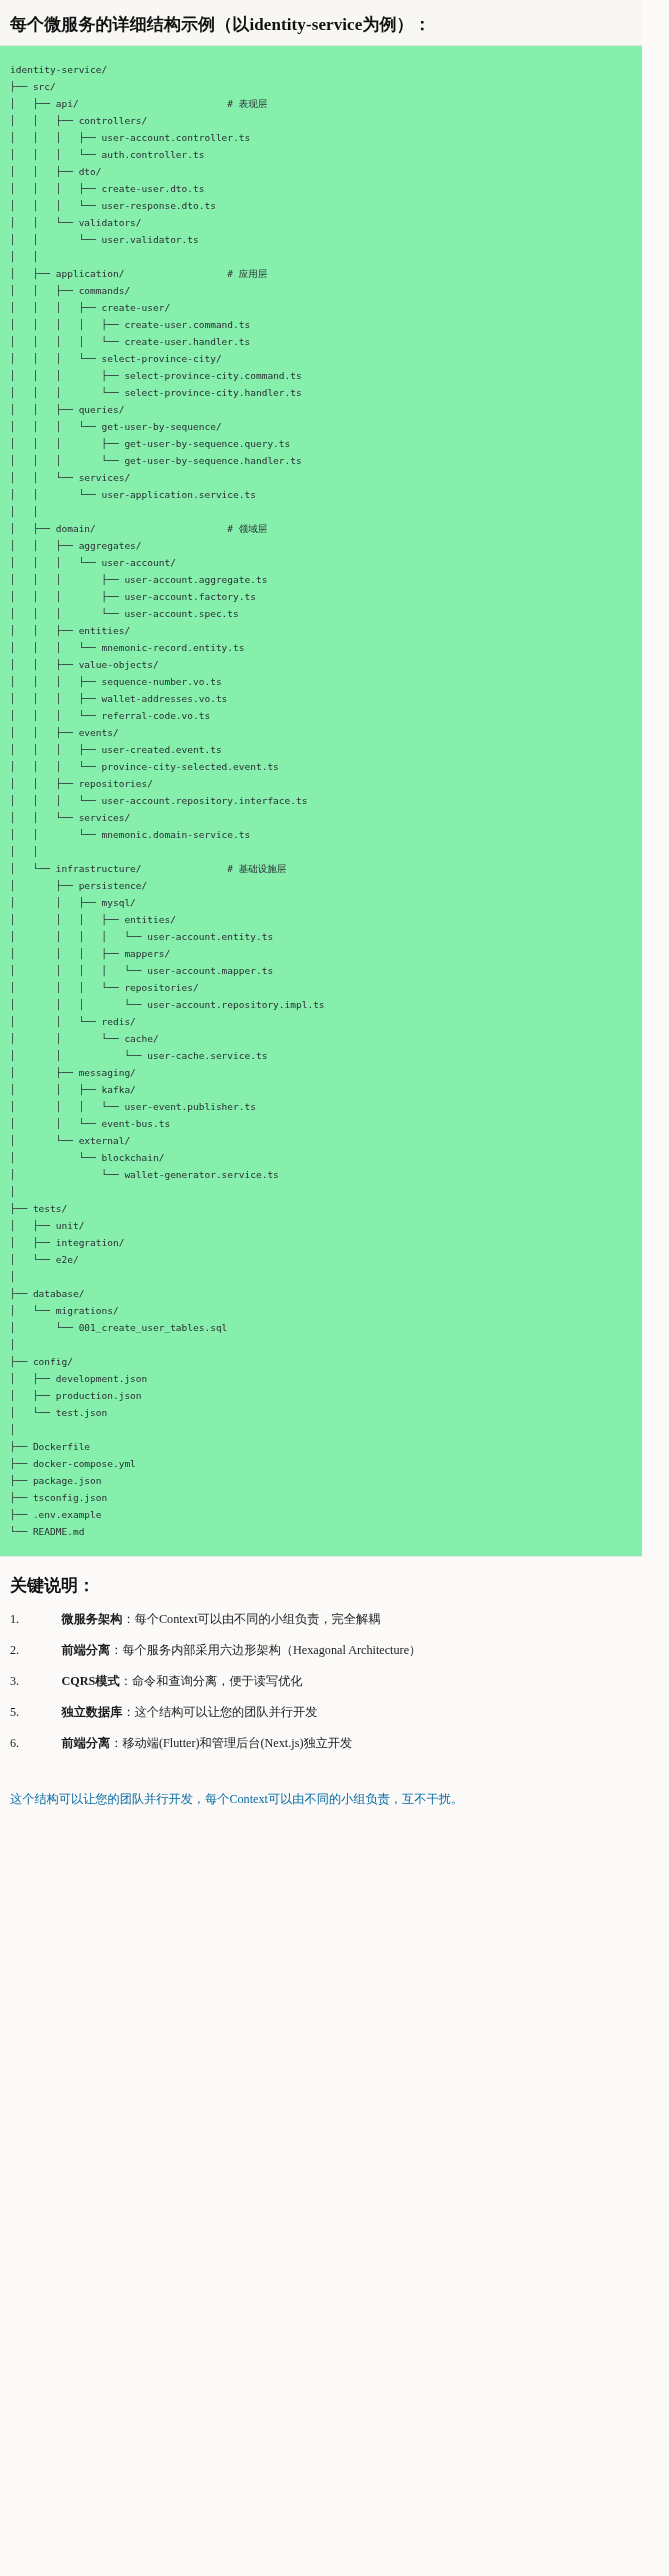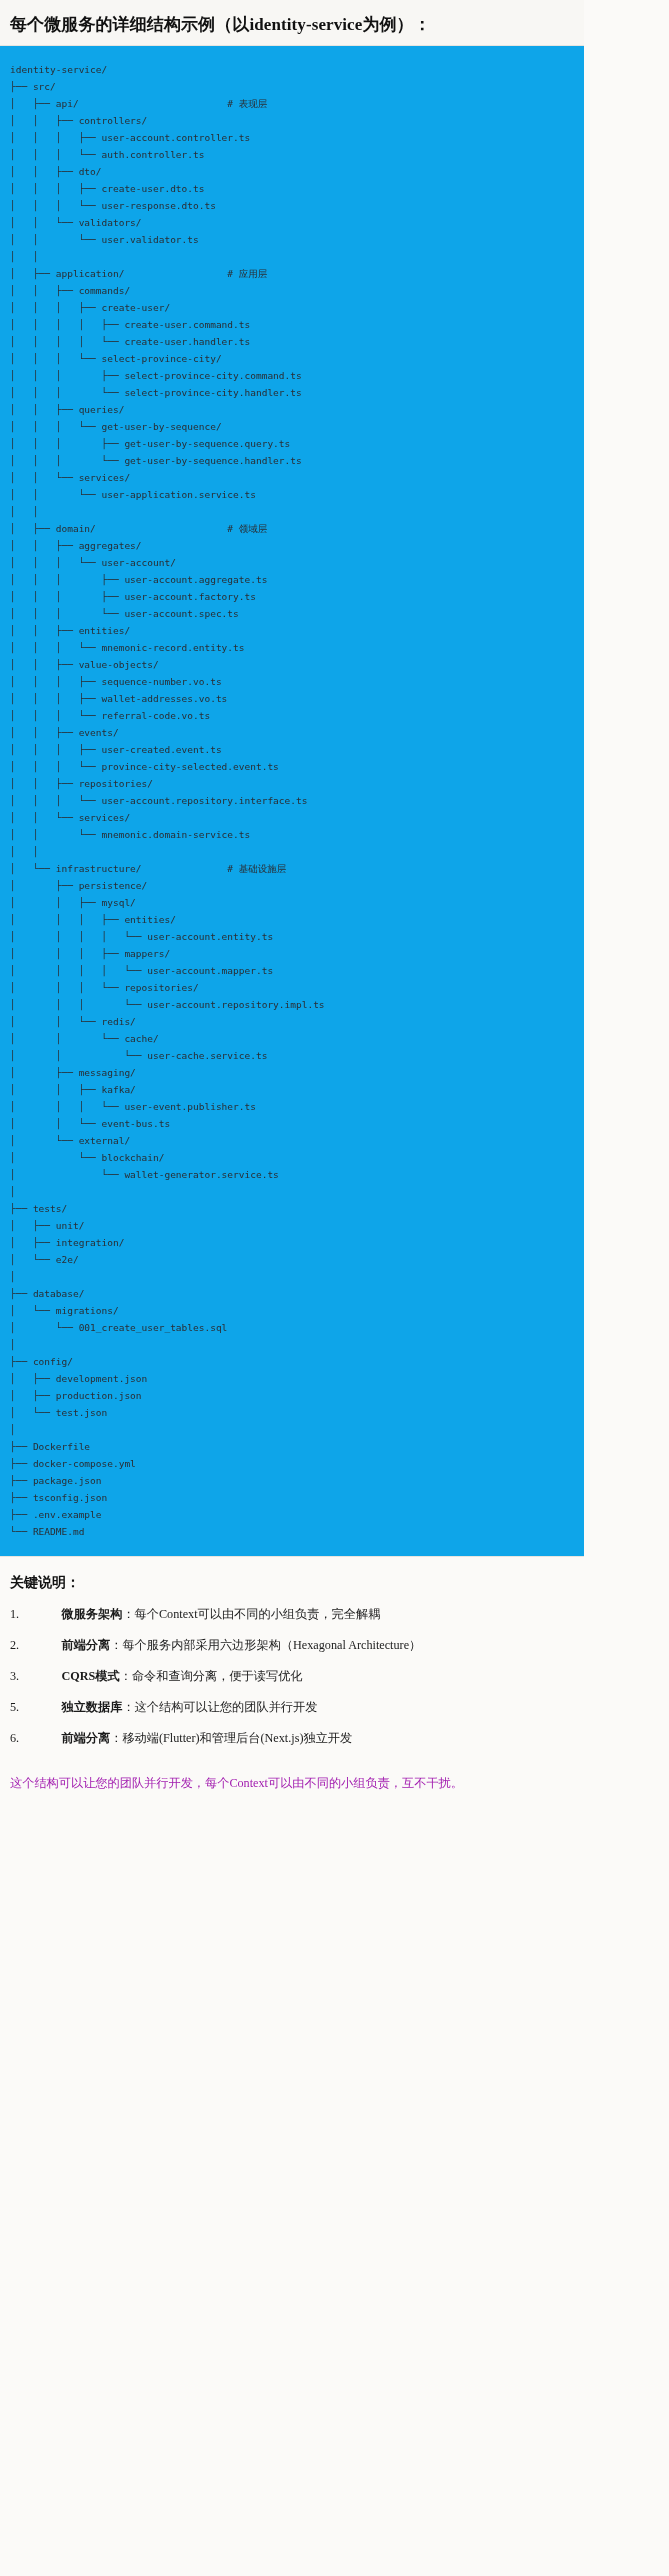--- a/index.html
+++ b/index.html
@@ -4,87 +4,87 @@
 <title>microservice-structure</title>
 <style>
   html,body{margin:0;padding:0;}
   body{
     width:669px;
     background:#fbfaf8;
     font-family:"Liberation Serif", serif;
     color:#1b1b1b;
     -webkit-font-smoothing:antialiased;
   }
-  .page{width:584px;box-sizing:border-box;}
+  .page{width:642px;box-sizing:border-box;}
 
   
   .header{
     padding:13.8px 10px 10px 10px;
     background:#f8f7f4;
     border-bottom:0.6px solid #e7e5e0;
   }
   .header h1{
     margin:0;
     font-size:17px;
     font-weight:bold;
     letter-spacing:0.1px;
     font-family:"Liberation Serif", serif;
     color:#111111;
     line-height:1.25;
   }
 
   
   .codeblock{
-    background:#0ea5e9;
+    background:#86efac;
     padding:15px 10px 16.3px 10px;
     border-bottom:0.6px solid #e7e5e0;
   }
   .tree{
     font-family:"DejaVu Sans Mono","Liberation Mono",monospace;
     font-size:9.5px;
     line-height:17px;
     color:#2a2d33;
     white-space:pre;
     margin:0;
     letter-spacing:0px;
   }
 
   
   .notes{
     padding:16.3px 10px 6.3px 10px;
     background:#fbfaf8;
   }
   .notes h2{
     margin:0 0 13.8px 0;
-    font-size:14px;
+    font-size:17px;
     font-weight:bold;
     color:#111111;
     font-family:"Liberation Serif", serif;
   }
   ol.note-list{
     margin:0;
     padding:0 0 0 0;
     list-style:none;
     counter-reset:noteidx;
   }
   ol.note-list li{
     margin:0 0 12.5px 0;
     font-size:12.2px;
     line-height:1.5;
     color:#1b1b1b;
     font-family:"Liberation Serif", serif;
   }
   ol.note-list li .num{ margin-right:1.3px; }
   ol.note-list li .strong{ font-weight:bold;margin-left:41px; }
   .closing{
-    margin:8px 0 0 0;
+    margin:19px 0 0 0;
     padding:0 10px 16.3px 10px;
     font-size:12.2px;
     line-height:1.5;
-    color:#a21caf;
+    color:#0369a1;
     font-family:"Liberation Serif", serif;
   }
 </style>
 </head>
 <body>
 
 <div class="page">
 
   <div class="header">
     <h1>每个微服务的详细结构示例（以identity-service为例）：</h1>

